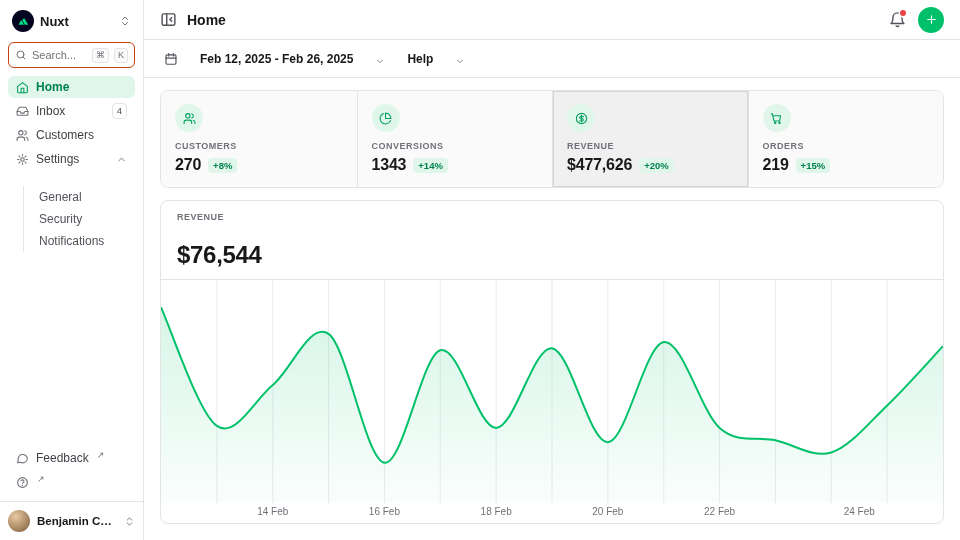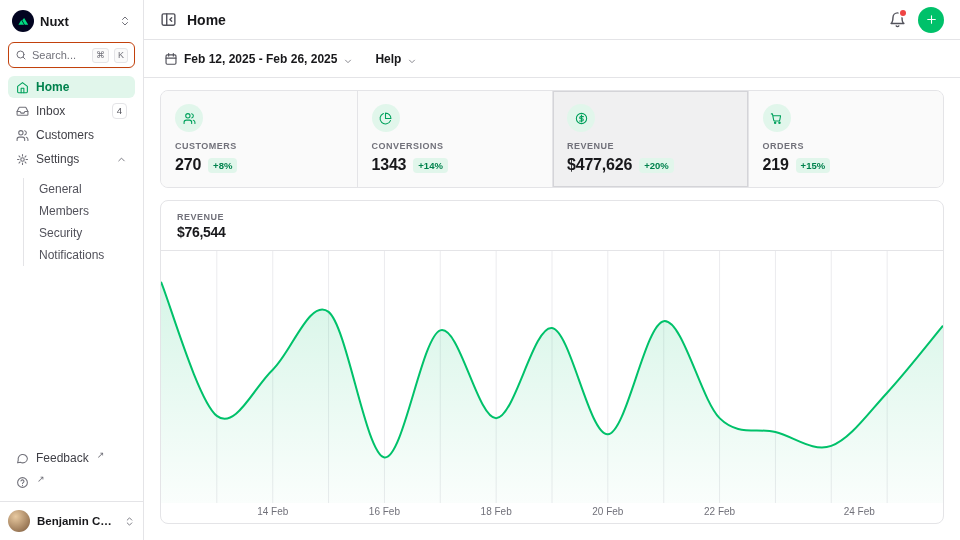--- a/index.html
+++ b/index.html
@@ -17,57 +17,57 @@
   .search-ico{color:#71717a;display:flex}
   .search-text{flex:1;font-size:11px;color:#71717a;white-space:nowrap;overflow:hidden}
   .kbd{font-size:9px;border:1px solid #e4e4e7;border-radius:3px;padding:0 3px;line-height:13px;color:#71717a;background:#fafafa}
   .nav{padding:0 8px}
   .nav-item{display:flex;align-items:center;gap:7px;padding:0 8px;height:22px;border-radius:6px;color:#3f3f46;margin-bottom:2px;cursor:pointer}
   .nav-item .nico{color:#71717a;display:flex}
   .nav-item.active{background:var(--accent-soft);color:var(--accent-text);font-weight:600}
   .nav-item.active .nico{color:var(--accent-icon)}
   .badge{margin-left:auto;border:1px solid #e4e4e7;border-radius:4px;font-size:9.5px;padding:0 4px;line-height:14px;color:#52525b;background:#fff}
   .chev-r{margin-left:auto;color:#71717a;display:flex}
-  .nav-children{margin:8px 0 2px 15px;border-left:1px solid #e4e4e7}
+  .nav-children{margin:16px 0 2px 15px;border-left:1px solid #e4e4e7}
   .nav-child{display:flex;align-items:center;height:22px;padding-left:15px;color:#52525b;cursor:pointer;border-radius:0 6px 6px 0}
   .spacer{flex:1}
   .sb-footer{padding:0 8px 6px}
   .ext{font-size:9px;color:#71717a;margin-left:1px;position:relative;top:-3px}
   .user{border-top:1px solid #e4e4e7;display:flex;align-items:center;gap:7px;padding:8px;cursor:pointer}
   .avatar{width:22px;height:22px;border-radius:50%;flex:0 0 22px;background:radial-gradient(circle at 35% 30%,#e8c9a0,#9c7a58 70%,#6b4f35)}
   .user-name{font-weight:600;font-size:11.5px;white-space:nowrap;overflow:hidden;text-overflow:ellipsis;flex:1}
 
   
   .main{flex:1;display:flex;flex-direction:column;min-width:0}
   .topbar{height:40px;flex:0 0 40px;border-bottom:1px solid #e4e4e7;display:flex;align-items:center;gap:10px;padding:0 16px}
   .page-title{font-size:14px;font-weight:700}
   .topbar-right{margin-left:auto;display:flex;align-items:center;gap:12px}
   .icon-btn{color:#52525b;background:none;border:none;display:flex;position:relative;cursor:pointer;padding:0}
   .dot{position:absolute;top:-1px;right:0;width:6px;height:6px;border-radius:50%;background:var(--notification);box-shadow:0 0 0 1.5px #fff}
   .plus-btn{width:26px;height:26px;border-radius:50%;background:var(--accent);border:none;color:#fff;display:flex;align-items:center;justify-content:center;cursor:pointer}
   .toolbar{height:38px;flex:0 0 38px;border-bottom:1px solid #e4e4e7;display:flex;align-items:center;gap:6px;padding:0 12px}
-  .tool-btn{display:flex;align-items:flex-end;gap:6px;border:none;background:none;font:inherit;font-weight:600;font-size:12px;color:#18181b;padding:5px 8px;border-radius:6px;cursor:pointer}
+  .tool-btn{display:flex;align-items:flex-end;gap:22px;border:none;background:none;font:inherit;font-weight:600;font-size:12px;color:#18181b;padding:5px 8px;border-radius:6px;cursor:pointer}
   .tico{color:#52525b;display:flex}
   .chev{color:#71717a;display:flex}
 
   .content{flex:1;display:flex;flex-direction:column;padding:12px 16px 16px;min-height:0}
   .stats{display:grid;grid-template-columns:1fr 1fr 1fr 1fr;border:1px solid #e4e4e7;border-radius:8px;overflow:hidden;background:#fafafa;flex:0 0 auto}
   .stat{padding:13px 14px;background:#fafafa;cursor:pointer}
   .stat+.stat{border-left:1px solid #e4e4e7}
   .stat.selected{background:#f0f0f1;box-shadow:inset 0 0 0 1px #d4d4d8}
   .stat-ico{width:28px;height:28px;border-radius:50%;background:var(--accent-soft);color:var(--accent-icon);display:flex;align-items:center;justify-content:center}
   .stat-label{margin-top:9px;font-size:9px;letter-spacing:.5px;color:#71717a;font-weight:600}
   .stat-row{margin-top:5px;display:flex;align-items:center;gap:7px}
   .stat-value{font-size:16px;font-weight:700;letter-spacing:-.2px}
   .delta{font-size:9.5px;font-weight:700;color:var(--accent-text);background:var(--accent-soft);border-radius:4px;padding:2px 5px}
 
   .chart-card{margin-top:12px;border:1px solid #e4e4e7;border-radius:8px;flex:1;display:flex;flex-direction:column;min-height:0;overflow:hidden;background:#fff}
   .chart-head{padding:11px 16px 10px;border-bottom:1px solid #e4e4e7}
   .chart-label{font-size:9px;letter-spacing:.5px;color:#71717a;font-weight:600}
-  .chart-value{font-size:14px;font-weight:700;margin-top:2px;letter-spacing:-.3px}
+  .chart-value{font-size:24px;font-weight:700;margin-top:19px;letter-spacing:-.3px}
   .chart-body{flex:1;position:relative;min-height:0}
   .chart-body svg{position:absolute;inset:0;width:100%;height:100%}
   .x-axis{height:20px;flex:0 0 20px;position:relative}
   .x-tick{position:absolute;top:3px;transform:translateX(-50%);font-size:10px;color:#71717a;white-space:nowrap}
   .chart-line{stroke:var(--accent);stroke-width:2;fill:none}
   .gridline{stroke:#ebebee;stroke-width:1}
 </style>
 </head>
 <body>
 
@@ -145,21 +145,20 @@
       <span>Settings</span>
       <span class="chev-r">
         <svg class="ic" width="11" height="11" viewBox="0 0 24 24">
             <path d="m6 15 6-6 6 6"></path>
           </svg>
       </span>
     </div>
 
     <div class="nav-children">
       <div class="nav-child">General</div>
-      <div class="nav-child">Members</div>
       <div class="nav-child">Security</div>
       <div class="nav-child">Notifications</div>
     </div>
   </nav>
 
   <div class="spacer"></div>
 
   <div class="nav sb-footer">
     <div class="nav-item">
       <span class="nico">

